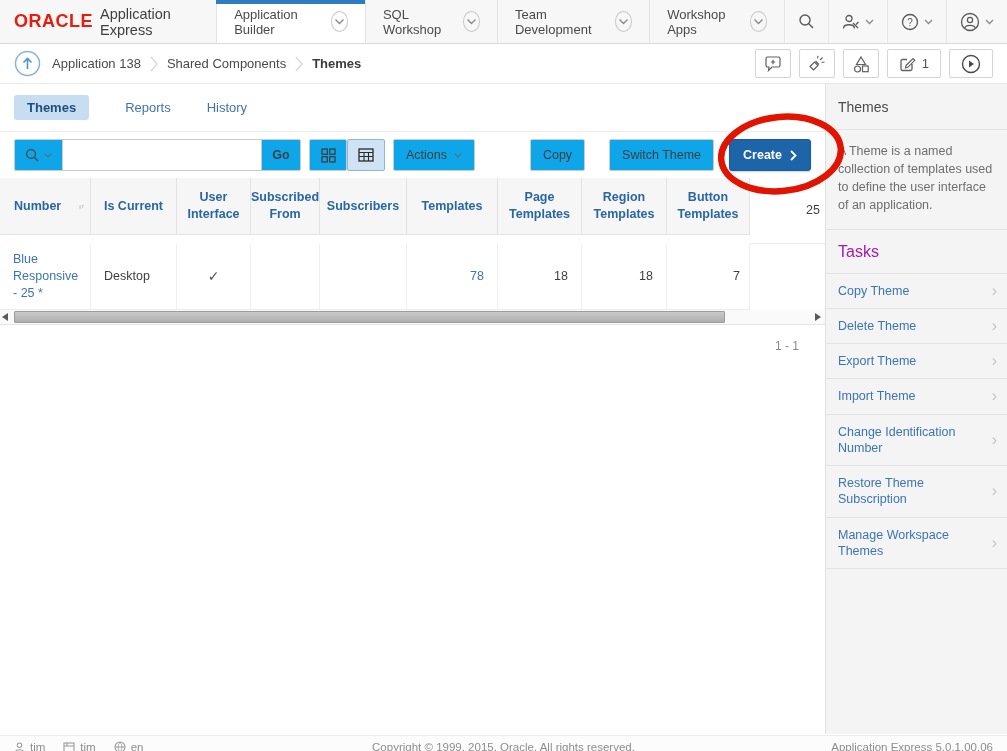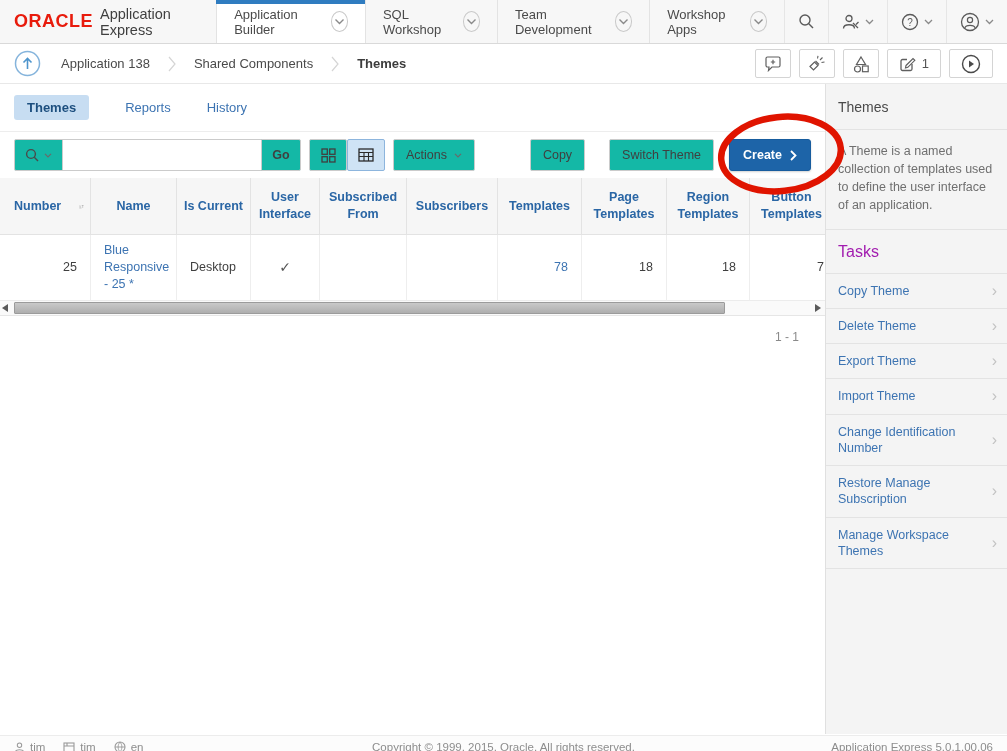--- a/index.html
+++ b/index.html
@@ -14,36 +14,36 @@
   .logo .product { font-size:14.5px; color:#3f3f3f; }
   .top-tab { position:relative; display:flex; align-items:center; gap:9px; padding:0 17px; font-size:13px; color:#4a4a4a; border-left:1px solid #e3e3e3; cursor:pointer; }
   .top-tab.active { background:#fff; }
   .top-tab.active::before { content:""; position:absolute; top:0; left:-1px; right:0; height:4px; background:var(--active-tab-blue); }
   .circle-chev { width:21px; height:21px; border:1px solid #c9c9c9; border-radius:50%; display:flex; align-items:center; justify-content:center; background:transparent; }
   .top-icons { margin-left:auto; display:flex; align-items:stretch; }
   .top-icon-cell { display:flex; align-items:center; justify-content:center; gap:5px; padding:0 13px; border-left:1px solid #e6e6e6; cursor:pointer; }
 
   
   .crumbbar { height:40px; display:flex; align-items:center; padding:0 14px; background:#fff; border-bottom:1px solid #e8e8e8; }
-  .crumbs { display:flex; align-items:center; gap:18px; font-size:13px; color:#4a4a4a; }
+  .crumbs { display:flex; align-items:center; gap:9px; font-size:13px; color:#4a4a4a; }
   .crumb { cursor:pointer; }
   .crumb.current { font-weight:700; color:#3c3c3c; }
   .crumb-actions { margin-left:auto; display:flex; align-items:center; gap:8px; }
   .cbtn { height:29px; min-width:36px; border:1px solid #d4d4d4; border-radius:2px; background:#fff; display:flex; align-items:center; justify-content:center; gap:6px; cursor:pointer; color:#555; font-size:13px; }
   .cbtn.wide { padding:0 11px; }
 
   
   .content { display:flex; height:650px; }
   .main { width:825px; background:#fff; }
   .pagetabs { height:48px; display:flex; align-items:center; gap:36px; padding:0 14px; border-bottom:1px solid #ededed; }
   .pill { background:var(--pill-blue); color:#1d4f7f; font-weight:700; font-size:13px; padding:5px 13px; border-radius:3px; cursor:pointer; }
   .ptab-link { color:var(--link-blue); font-size:13px; cursor:pointer; }
 
   .toolbar { height:46px; display:flex; align-items:center; padding:0 14px; }
-  .btn { height:32px; border:1px solid #cbcbcb; background:#14b8a6; border-radius:2px; font-size:12.5px; color:#404040; display:flex; align-items:center; justify-content:center; cursor:pointer; font-family:inherit; }
+  .btn { height:32px; border:1px solid #cbcbcb; background:#0ea5e9; border-radius:2px; font-size:12.5px; color:#404040; display:flex; align-items:center; justify-content:center; cursor:pointer; font-family:inherit; }
   .sgroup { display:flex; }
   .sgroup > * { margin-left:-1px; }
   .sgroup > :first-child { margin-left:0; border-radius:2px 0 0 2px; }
   .search-btn { width:49px; gap:4px; border-radius:2px 0 0 2px; }
   .search-input { height:32px; width:200px; border:1px solid #cbcbcb; padding:0 8px; font-size:13px; background:#fff; outline:none; font-family:inherit; }
   .go-btn { width:40px; font-weight:700; border-radius:0 2px 2px 0; }
   .vgroup { display:flex; margin-left:8px; }
   .vbtn { width:38px; }
   .vbtn.sel { background:#cfe3f5; border-color:#8db5dd; position:relative; z-index:1; }
   .actions-btn { margin-left:8px; padding:0 12px; gap:7px; }
@@ -311,23 +311,20 @@
         <div class="rtable">
 
           <div class="th first">
             <span>Number</span>
             <svg width="15" height="13" viewBox="0 0 15 13">
                 <path d="M1 11.5 L8 11.5 M1 8 L6.5 8 M1 4.5 L5 4.5" stroke="#8a8a8a" stroke-width="1.2"></path>
                 <path d="M11.5 11 L11.5 2 M8.8 4.6 L11.5 1.8 L14.2 4.6" stroke="#8a8a8a" stroke-width="1.2" fill="none"></path>
               </svg>
           </div>
           <div class="th">
-              <span>Name</span>
-            </div>
-          <div class="th">
               <span>Is Current</span>
             </div>
           <div class="th">
               <span>User Interface</span>
             </div>
           <div class="th">
               <span>Subscribed From</span>
             </div>
           <div class="th">
               <span>Subscribers</span>
@@ -392,21 +389,21 @@
       </div>
       <div class="task">
         <span>Import Theme</span>
           <span class="chev">›</span>
       </div>
       <div class="task">
         <span>Change Identification Number</span>
           <span class="chev">›</span>
       </div>
       <div class="task">
-        <span>Restore Manage Subscription</span>
+        <span>Restore Theme Subscription</span>
           <span class="chev">›</span>
       </div>
       <div class="task">
         <span>Manage Workspace Themes</span>
           <span class="chev">›</span>
       </div>
     </aside>
   </div>
 
   <footer class="footer">

